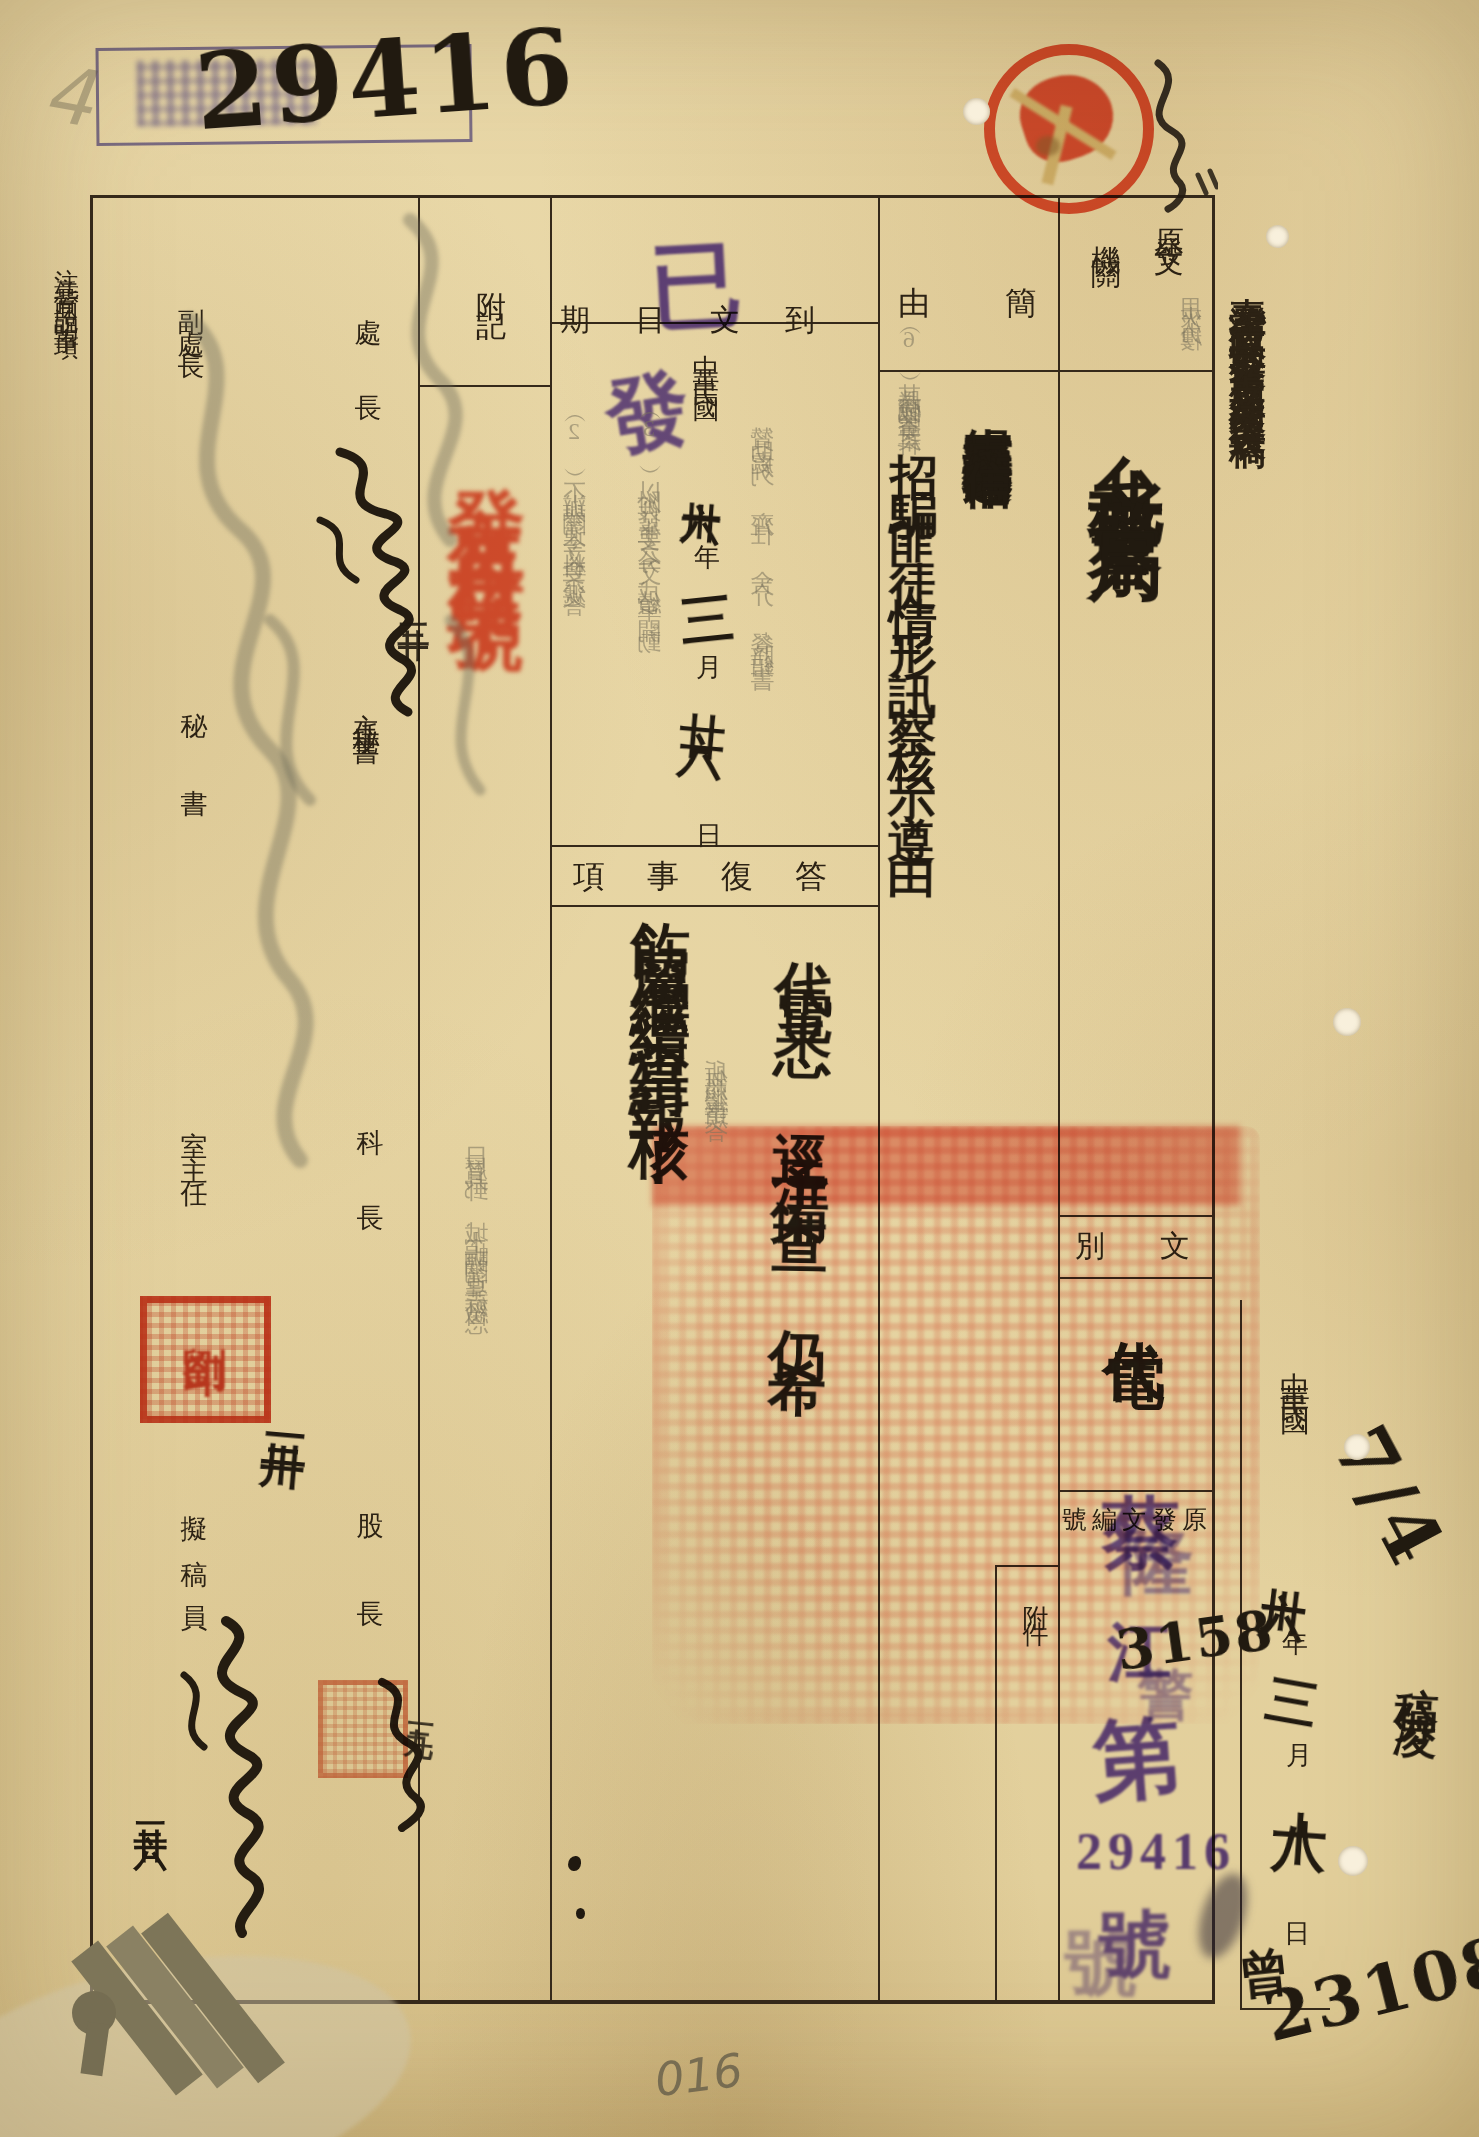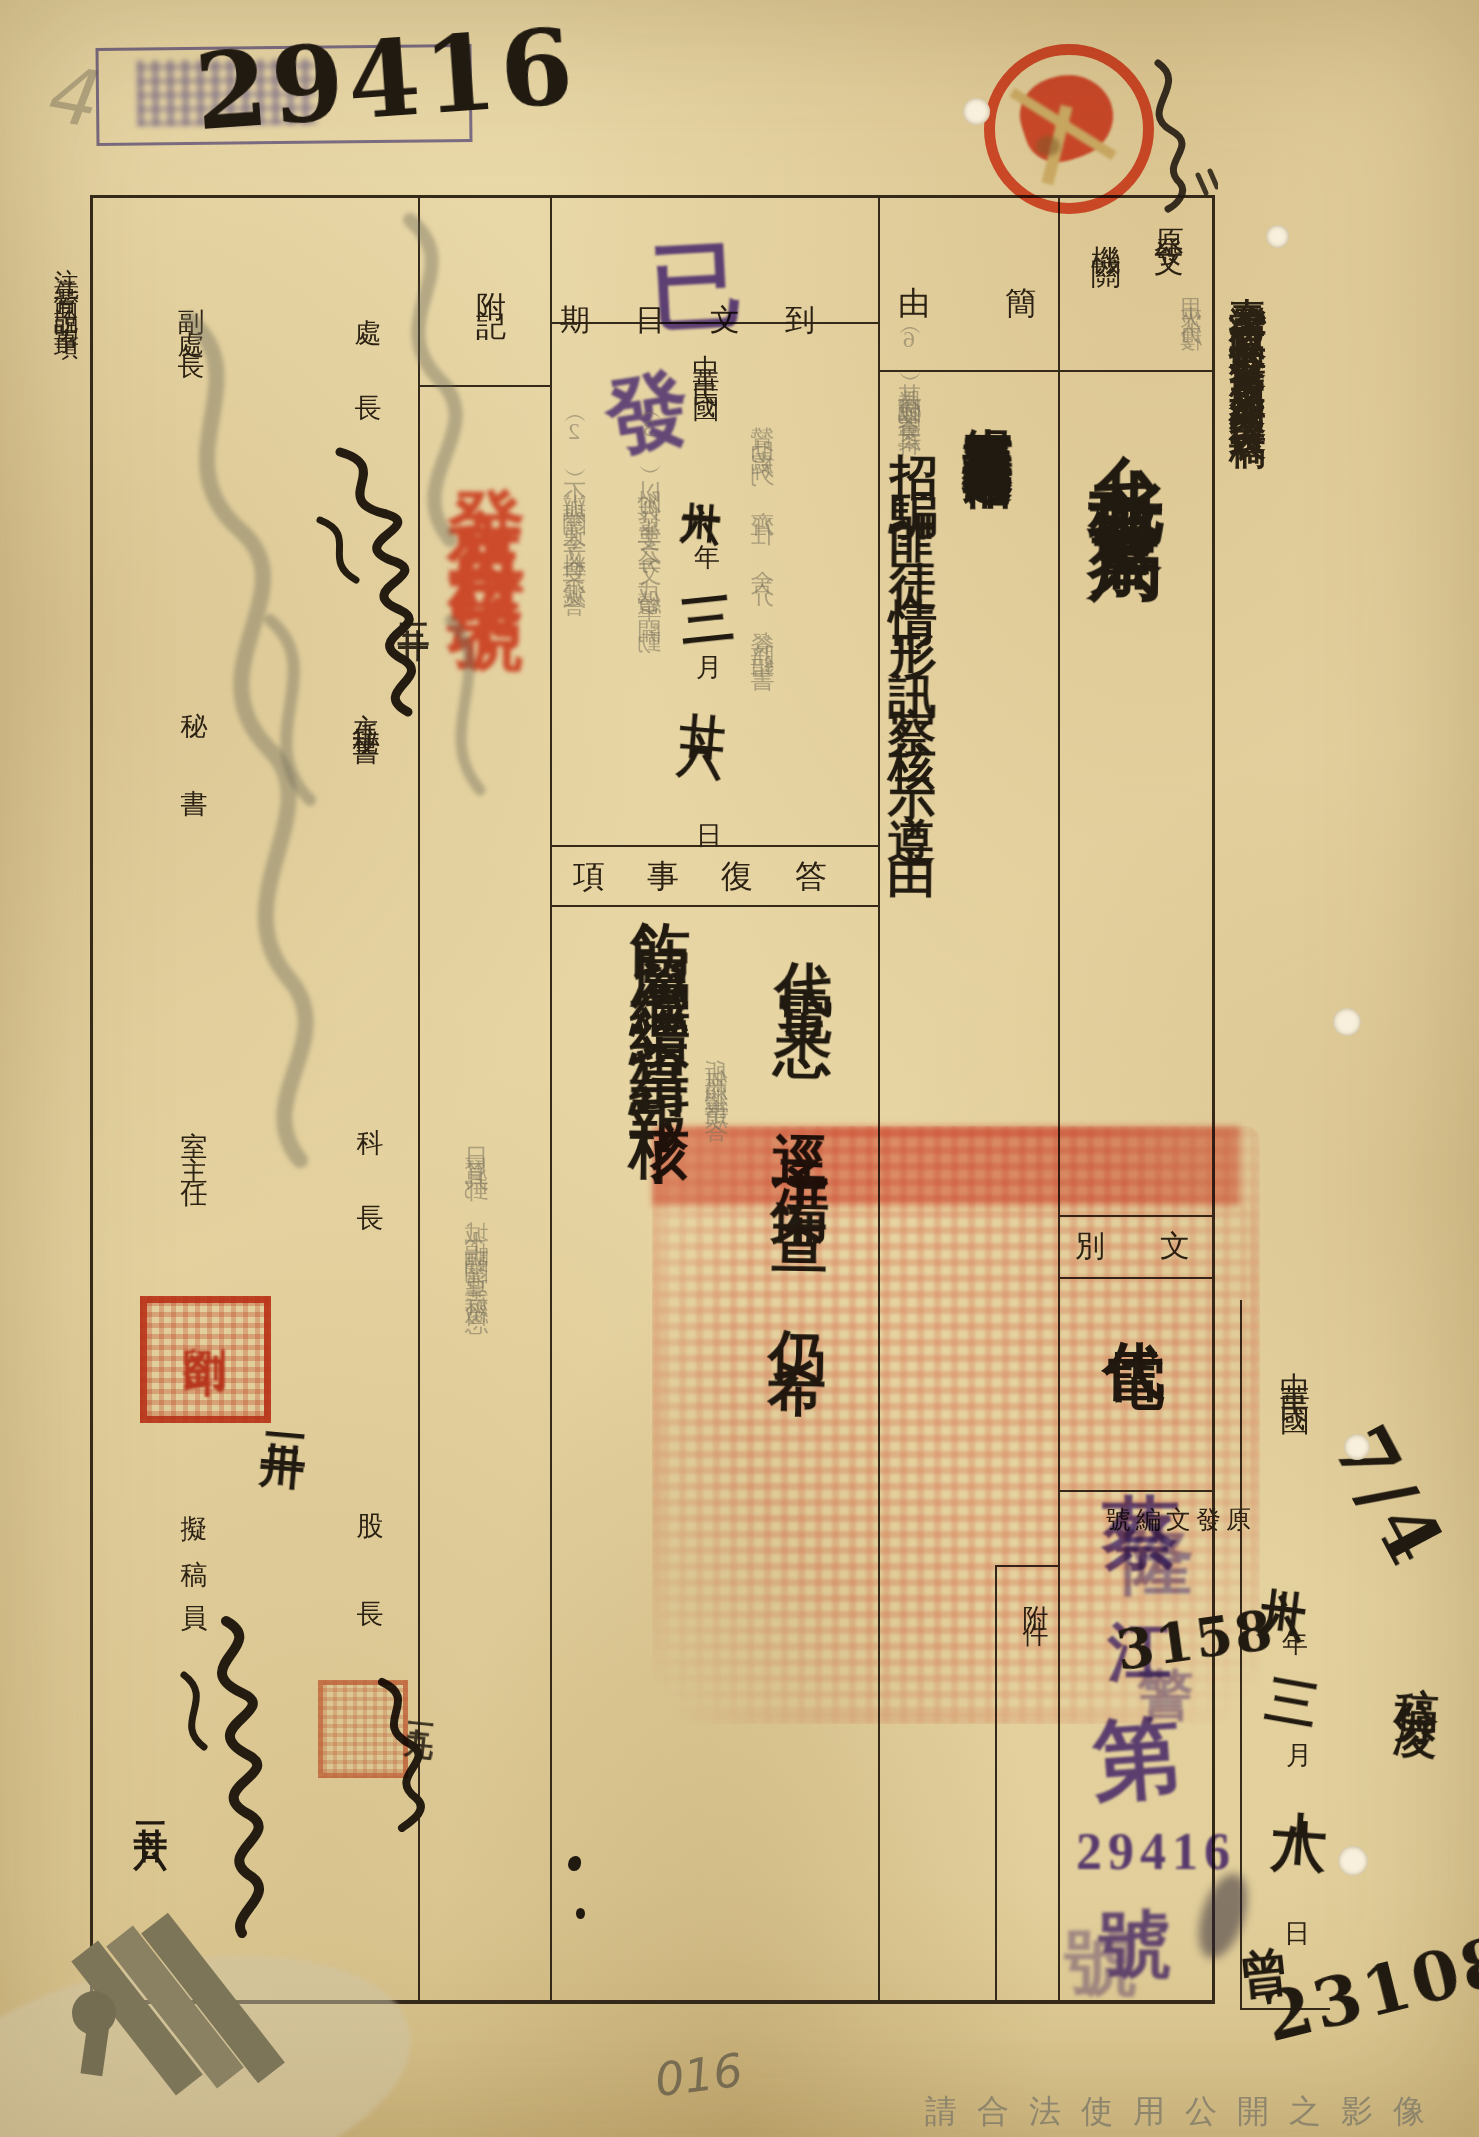--- a/index.html
+++ b/index.html
@@ -63,21 +63,21 @@
   <div class="abs v printed" style="left:1085px;top:222px;font-size:30px;letter-spacing:14px;">機關</div>
 
   <div class="abs printed" style="left:898px;top:282px;font-size:32px;letter-spacing:75px;"><bdo dir="rtl">簡由</bdo></div>
 
   <div class="abs printed" style="left:560px;top:276px;font-size:30px;letter-spacing:45px;margin-top:24px;"><bdo dir="rtl">到文日期</bdo></div>
 
   <div class="abs v printed" style="left:470px;top:268px;font-size:30px;letter-spacing:18px;">附記</div>
 
   <div class="abs printed" style="left:1075px;top:1226px;font-size:30px;letter-spacing:55px;"><bdo dir="rtl">文別</bdo></div>
 
-  <div class="abs printed" style="left:1062px;top:1503px;font-size:25px;letter-spacing:5px;margin-left:44px;"><bdo dir="rtl">原發文編號</bdo></div>
+  <div class="abs printed" style="left:1062px;top:1503px;font-size:25px;letter-spacing:5px;"><bdo dir="rtl">原發文編號</bdo></div>
 
   <div class="abs printed" style="left:573px;top:855px;font-size:32px;letter-spacing:42px;"><bdo dir="rtl">答復事項</bdo></div>
 
   <div class="abs v printed" style="left:1018px;top:1585px;font-size:26px;letter-spacing:16px;">附件</div>
 
   <div class="abs v printed" style="left:350px;top:298px;font-size:27px;letter-spacing:76px;">處長</div>
   <div class="abs v printed" style="left:173px;top:288px;font-size:27px;letter-spacing:22px;">副處長</div>
   <div class="abs v printed" style="left:348px;top:692px;font-size:27px;letter-spacing:8px;">主任秘書</div>
   <div class="abs v printed" style="left:176px;top:692px;font-size:27px;letter-spacing:76px;">秘書</div>
   <div class="abs v printed" style="left:352px;top:1108px;font-size:27px;letter-spacing:76px;">科長</div>
@@ -205,21 +205,20 @@
     </g>
   </svg>
 
   <div class="hole" style="left:963px;top:98px;width:27px;height:27px;"></div>
   <div class="hole" style="left:1266px;top:225px;width:23px;height:23px;"></div>
   <div class="hole" style="left:1333px;top:1008px;width:28px;height:28px;"></div>
   <div class="hole" style="left:1344px;top:1434px;width:26px;height:26px;"></div>
   <div class="hole" style="left:1338px;top:1846px;width:30px;height:30px;"></div>
 
   <div class="abs pencil" style="left:655px;top:2048px;font-size:46px;transform:rotate(-7deg);font-style:italic;">016</div>
-  <div class="abs printed" style="left:925px;top:2090px;font-size:32px;letter-spacing:20px;color:rgba(134,127,106,.9);filter:blur(.4px);">請合法使用公開之影像</div>
 
   <div class="abs" style="left:-95px;top:1965px;width:510px;height:235px;background:rgba(208,198,168,.5);border-radius:50%;transform:rotate(-12deg);filter:blur(2px);"></div>
   <div class="abs" style="left:60px;top:1905px;width:260px;height:230px;">
     <div style="position:absolute;left:60px;top:28px;width:34px;height:170px;background:#7d7558;transform:rotate(-38deg);"></div>
     <div style="position:absolute;left:98px;top:12px;width:34px;height:180px;background:#8a8163;transform:rotate(-38deg);"></div>
     <div style="position:absolute;left:136px;top:-2px;width:34px;height:190px;background:#7d7558;transform:rotate(-38deg);"></div>
     <div style="position:absolute;left:12px;top:86px;width:44px;height:44px;background:#756d52;border-radius:50%;"></div>
     <div style="position:absolute;left:24px;top:118px;width:22px;height:52px;background:#756d52;transform:rotate(8deg);"></div>
   </div>
 

